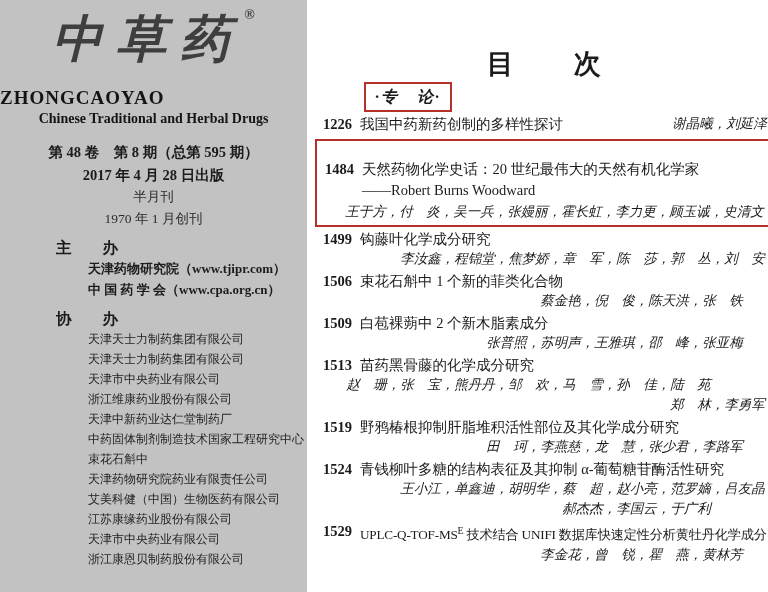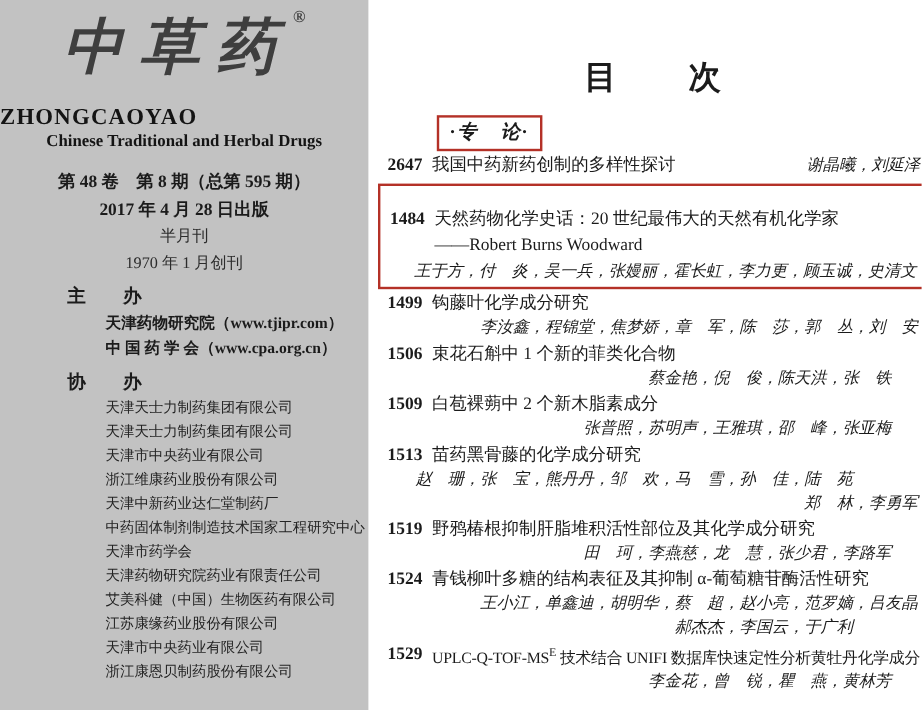--- a/index.html
+++ b/index.html
@@ -29,21 +29,21 @@
   .founded{margin-top:2px;text-align:center;font-size:13.5px;line-height:20px;color:#2c2c2c;}
   .side-heading{margin:8px 0 0 56px;font-size:15.5px;font-weight:bold;line-height:21px;}
   .sponsor{margin-left:88px;font-size:13px;font-weight:bold;line-height:21px;white-space:nowrap;}
   .org-list{margin:0 0 0 88px;padding:0;list-style:none;}
   .org-list li{font-size:12px;line-height:20px;white-space:nowrap;color:#232323;}
 
   
   .main{flex:1;box-sizing:border-box;padding:0 13px 0 16px;position:relative;}
   .toc-title{margin-top:46px;text-align:center;font-size:27px;font-weight:bold;letter-spacing:2px;line-height:36px;}
   .sec-box{
-    display:inline-block;margin:14px 0 0 41px;padding:1px 9px 2px 9px;
+    display:inline-block;margin:0 0 0 41px;padding:1px 9px 2px 9px;
     border:2px solid #b43127;
     font-size:16px;font-weight:bold;font-style:italic;letter-spacing:2px;line-height:23px;
   }
   .sec-plain{margin:4px 0 2px 37px;font-size:17px;font-weight:bold;font-style:italic;letter-spacing:2px;line-height:24px;}
   .entry{display:flex;margin-top:2px;line-height:20px;white-space:nowrap;}
   .num{flex:0 0 37px;font-weight:bold;font-size:14.5px;}
   .etitle{font-size:14.5px;}
   .etitle sup{font-size:10px;}
   .small-title{font-size:13.2px;letter-spacing:-0.2px;}
   .inline-authors{margin-left:auto;font-style:italic;font-size:13.5px;padding-left:8px;}
@@ -77,37 +77,37 @@
     <div class="sponsor">中 国 药 学 会（www.cpa.org.cn）</div>
 
     <div class="side-heading">协　　办</div>
     <ul class="org-list">
       <li>天津天士力制药集团有限公司</li>
       <li>天津天士力制药集团有限公司</li>
       <li>天津市中央药业有限公司</li>
       <li>浙江维康药业股份有限公司</li>
       <li>天津中新药业达仁堂制药厂</li>
       <li>中药固体制剂制造技术国家工程研究中心</li>
-      <li>天津市药学会</li>
+      <li>束花石斛中</li>
       <li>天津药物研究院药业有限责任公司</li>
       <li>艾美科健（中国）生物医药有限公司</li>
       <li>江苏康缘药业股份有限公司</li>
       <li>天津市中央药业有限公司</li>
       <li>浙江康恩贝制药股份有限公司</li>
     </ul>
   </div>
 
   <div class="main">
     <div class="toc-title">目　　次</div>
 
     <div class="sec-box">·专　论·</div>
 
     
     <div class="entry">
-      <span class="num">2647</span>
+      <span class="num">1226</span>
       <span class="etitle">我国中药新药创制的多样性探讨</span>
       <span class="inline-authors">谢晶曦，刘延泽</span>
     </div>
 
     
     <div class="hl-box">
       <div class="entry">
         <span class="num">1484</span>
         <span class="etitle">天然药物化学史话：20 世纪最伟大的天然有机化学家</span>
       </div>

